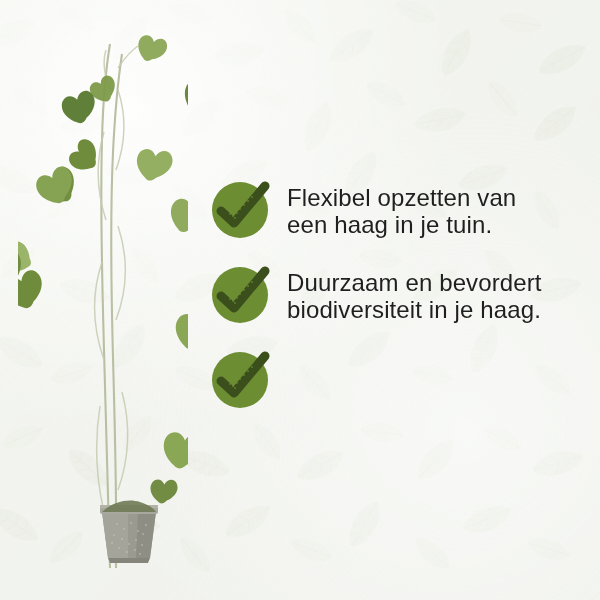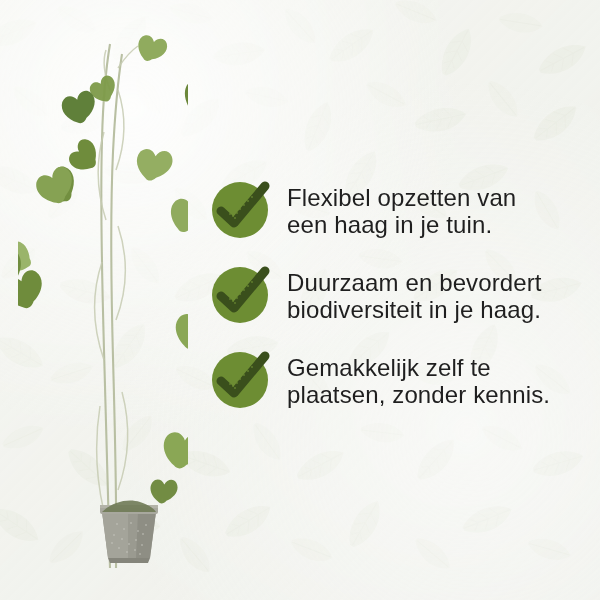--- a/index.html
+++ b/index.html
@@ -387,17 +387,16 @@
               <circle cx="25" cy="31" r="1"></circle>
             <circle cx="28" cy="27" r="1.1"></circle>
               <circle cx="32" cy="23" r="1"></circle>
             <circle cx="36" cy="19" r="1.1"></circle>
               <circle cx="40" cy="15" r="1"></circle>
             <circle cx="18" cy="32" r="1"></circle>
               <circle cx="23" cy="36" r="1"></circle>
           </g>
         </svg>
       </span>
-      <span class="benefit-text">Gemakkelijk zelf te plaatsen, zonder kennis.</span>
     </div>
 
   </div>
 </div>
 
 </body></html>

